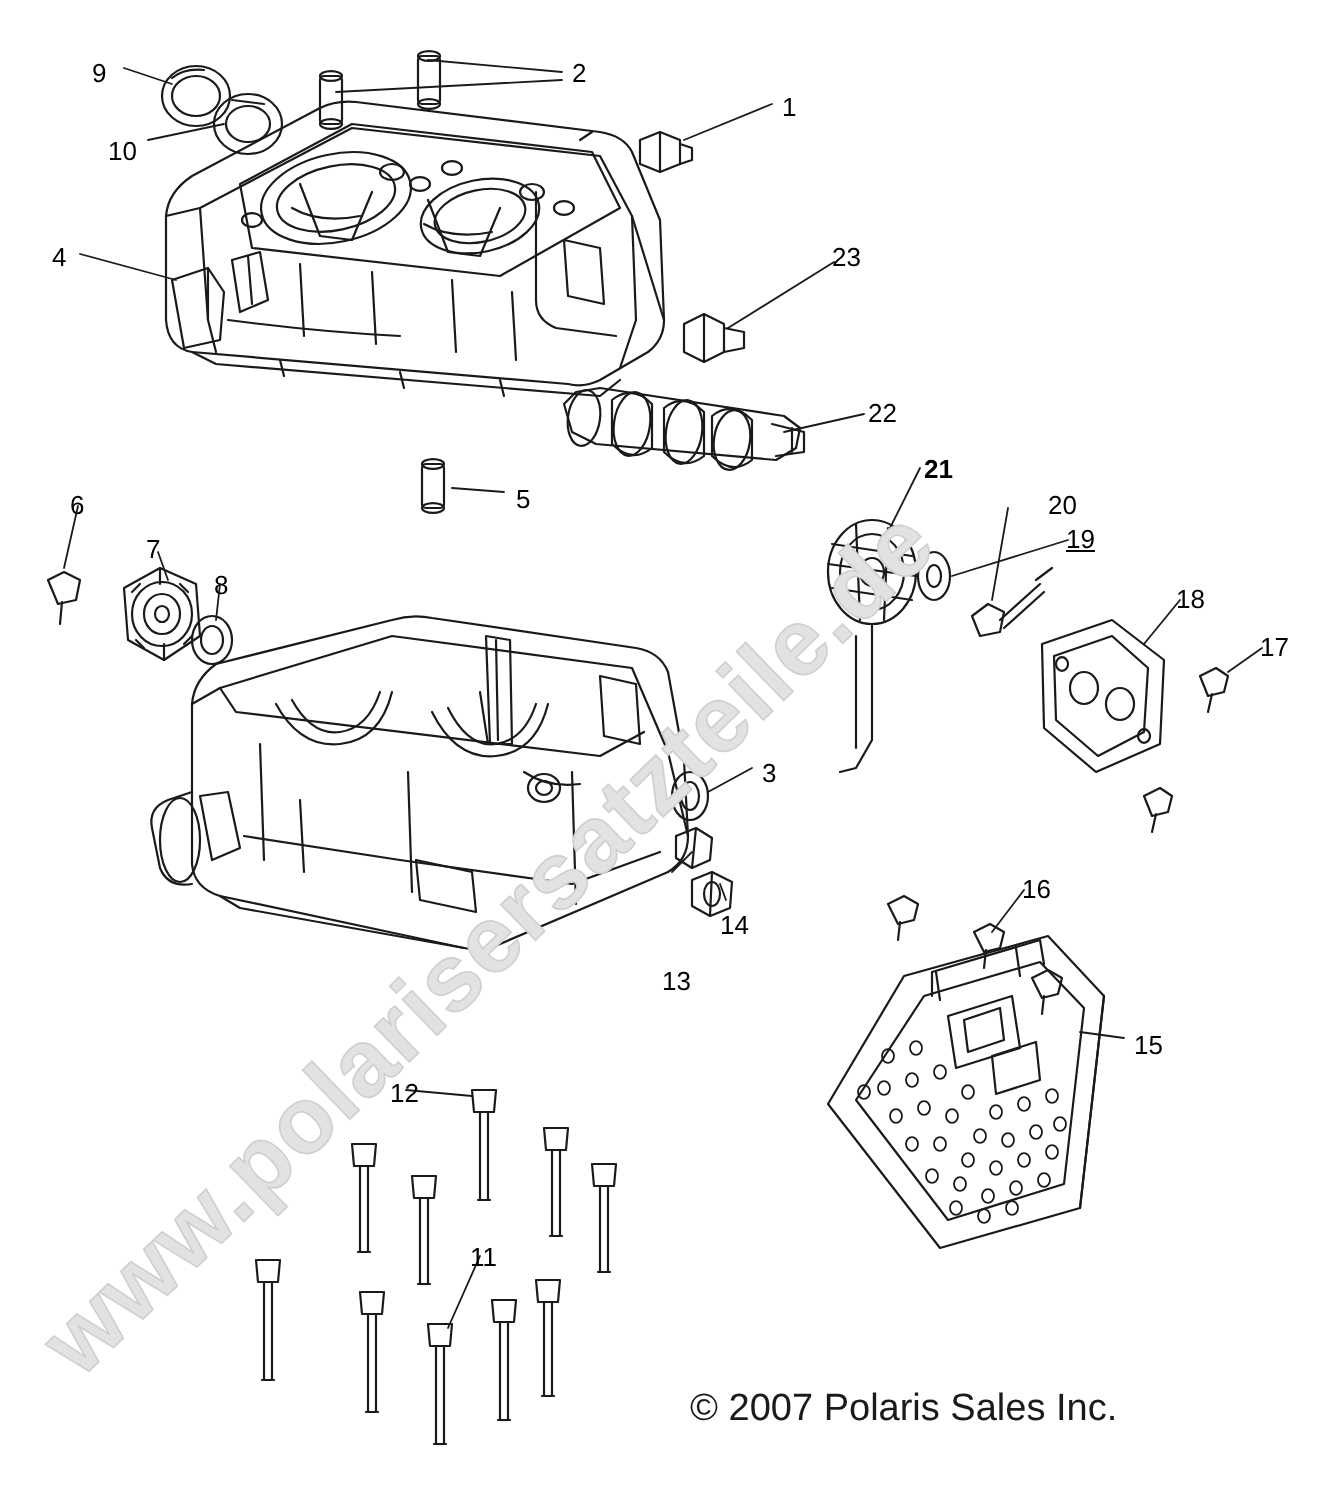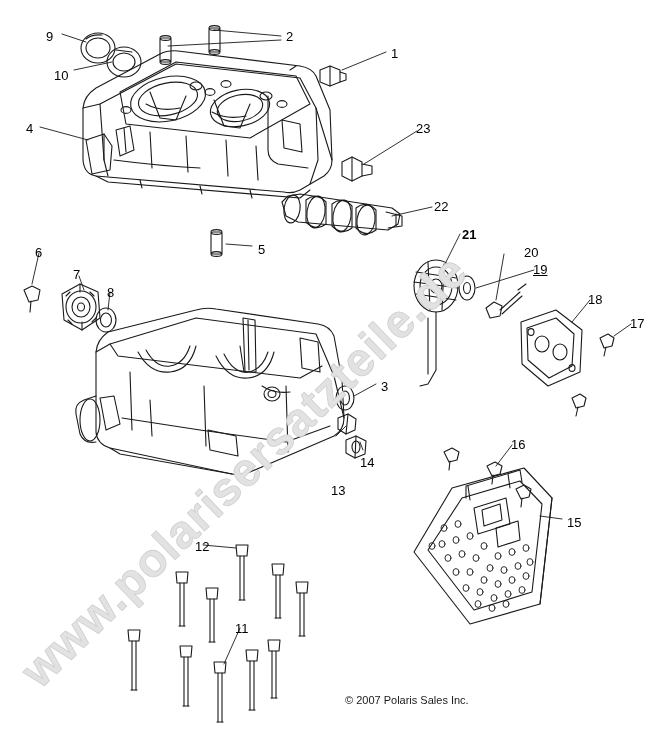--- a/index.html
+++ b/index.html
@@ -27,21 +27,21 @@
     font-size: 13px;
     color: #000000;
     line-height: 13px;
     white-space: nowrap;
   }
   .copyright {
     position: absolute;
     left: 345px;
     top: 694px;
     font-family: "Liberation Sans", sans-serif;
-    font-size: 11px;
+    font-size: 19px;
     color: #1a1a1a;
     white-space: nowrap;
   }
   #watermark {
     position: absolute;
     left: 0; top: 0;
     width: 661px;
     height: 744px;
     pointer-events: none;
   }

